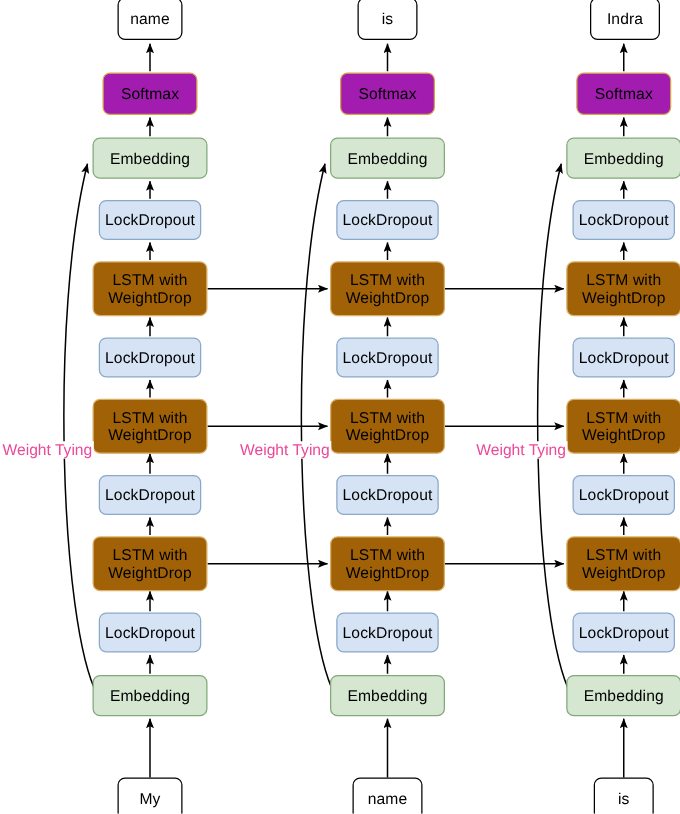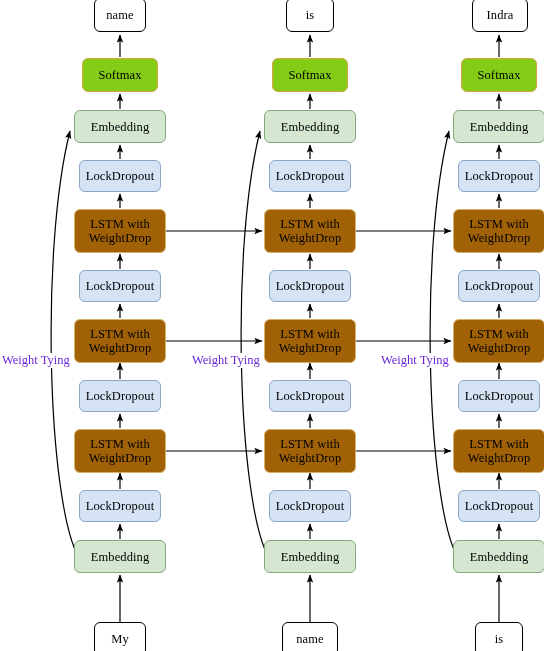--- a/index.html
+++ b/index.html
@@ -6,21 +6,21 @@
     margin: 0;
     padding: 0;
     background: #ffffff;
   }
   #canvas {
     position: relative;
     width: 544px;
     height: 651px;
     background: #ffffff;
     overflow: hidden;
-    font-family: Liberation Serif, serif;
+    font-family: Liberation Sans, sans-serif;
   }
   #edges {
     position: absolute;
     left: 0;
     top: 0;
     width: 544px;
     height: 651px;
     pointer-events: none;
   }
   .node {
@@ -37,40 +37,40 @@
     color: #000000;
     letter-spacing: 0.1px;
     white-space: pre-line;
     z-index: 2;
   }
   .node.io {
     background: #ffffff;
     border-color: #000000;
   }
   .node.softmax {
-    background: #84cc16;
+    background: #a21caf;
     border-color: #d6a349;
   }
   .node.embedding {
     background: #d5e7d0;
     border-color: #83a87b;
   }
   .node.lockdropout {
     background: #d5e3f5;
     border-color: #8aa8c8;
   }
   .node.lstm {
     background: #a16207;
     border-color: #d9b069;
     font-size: 12.5px;
   }
   .edge-label {
     position: absolute;
     font-size: 12.5px;
-    color: #6d28d9;
+    color: #ec4899;
     white-space: nowrap;
     z-index: 3;
     background: #ffffff;
     padding: 0 1px;
   }
 </style>
 </head>
 <body>
 
 <div id="canvas">

